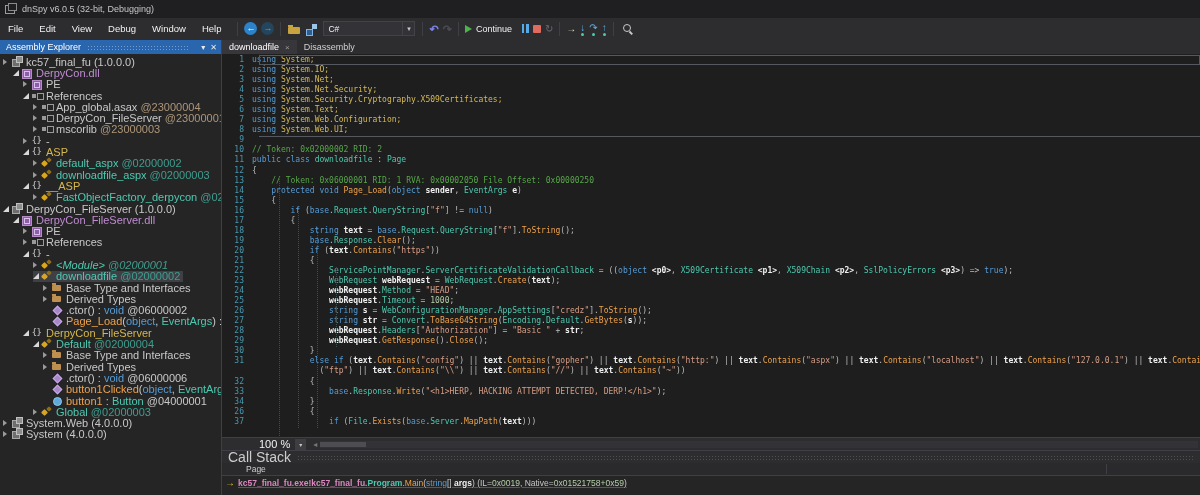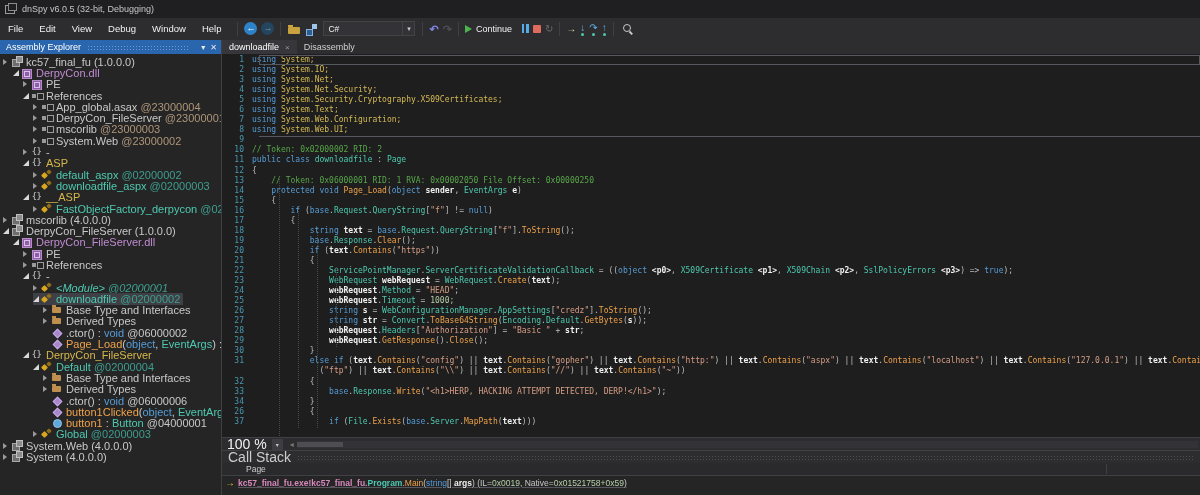--- a/index.html
+++ b/index.html
@@ -87,21 +87,21 @@
   .ct{flex:1;min-width:0;overflow:hidden;}
   .s-k{color:#569cd6;}  .s-ns{color:#d6ba54;}  .s-s{color:#d69d85;}
   .s-c{color:#57a64a;}  .s-n{color:#b5cea8;}   .s-t{color:#4ec9b0;}
   .s-m{color:#efa24a;}  .s-pu{color:#bdbdbd;}
   .s-l{color:#f0f0f0;font-weight:bold;}
   .caret-box{position:absolute;left:37px;right:0;top:1px;height:10px;border:1px solid #55585e;pointer-events:none;}
   .line8-ul{position:absolute;left:37px;right:0;top:82px;border-top:1px solid #55585e;pointer-events:none;}
   .guide{position:absolute;width:0;border-left:1px dotted #3e4e4e;pointer-events:none;}
   
   .zoombar{height:13px;background:#2d2d30;border-top:1px solid #3f3f46;display:flex;align-items:center;flex:none;}
-  .zoom-label{font-size:14px;color:#f1f1f1;padding:0 5px;}
+  .zoom-label{font-size:11px;color:#f1f1f1;padding:0 5px;margin-left:32px;}
   .zoom-dd{width:11px;height:11px;background:#3e3e42;color:#c8c8c8;font-size:6px;display:flex;align-items:center;justify-content:center;margin-right:4px;}
   .hs-arrow{color:#777;font-size:8px;margin:0 3px;}
   .hs-track{flex:1;height:7px;background:#333337;margin-right:2px;position:relative;}
   .hs-thumb{position:absolute;left:0;top:1px;width:46px;height:5px;background:#4e4e52;}
   
   .callstack{flex:1;background:#252526;border-top:1px solid #3f3f46;display:flex;flex-direction:column;min-height:0;}
   .cs-title{height:12px;background:#2d2d30;display:flex;align-items:center;padding-left:6px;flex:none;}
   .cs-title span{font-size:14px;color:#cccccc;white-space:nowrap;}
   .cs-dots{flex:1;height:5px;margin:0 6px;background-image:radial-gradient(rgba(255,255,255,0.16) 0.5px, transparent 0.6px);background-size:3px 3px;}
   .cs-header{height:13px;background:#2a2a2d;border-bottom:1px solid #3f3f46;display:flex;align-items:center;position:relative;flex:none;}
@@ -228,27 +228,20 @@
               <span class="tlabel"><span class="c-tw">DerpyCon_FileServer </span><span class="c-ta">@23000001</span></span>
             </span>
           </div>
           <div class="trow" style="padding-left: 33px;">
             <span class="titem">
               <span class="exp exp-c"></span>
               <span class="ti i-ref"></span>
               <span class="tlabel"><span class="c-tw">mscorlib </span><span class="c-ta">@23000003</span></span>
             </span>
           </div>
-          <div class="trow" style="padding-left: 33px;">
-            <span class="titem">
-              <span class="exp exp-c"></span>
-              <span class="ti i-ref"></span>
-              <span class="tlabel"><span class="c-tw">System.Web </span><span class="c-ta">@23000002</span></span>
-            </span>
-          </div>
           <div class="trow" style="padding-left: 23px;">
             <span class="titem">
               <span class="exp exp-c"></span>
               <span class="ti i-ns">{}</span>
               <span class="tlabel"><span class="c-tw">-</span></span>
             </span>
           </div>
           <div class="trow" style="padding-left: 23px;">
             <span class="titem">
               <span class="exp exp-e"></span>
@@ -275,27 +268,20 @@
               <span class="exp exp-e"></span>
               <span class="ti i-ns">{}</span>
               <span class="tlabel"><span class="c-tg">__ASP</span></span>
             </span>
           </div>
           <div class="trow" style="padding-left: 33px;">
             <span class="titem">
               <span class="exp exp-c"></span>
               <span class="ti i-cls"></span>
               <span class="tlabel"><span class="c-tt">FastObjectFactory_derpycon </span><span class="c-td">@02000004</span></span>
-            </span>
-          </div>
-          <div class="trow" style="padding-left: 3px;">
-            <span class="titem">
-              <span class="exp exp-c"></span>
-              <span class="ti i-asm"></span>
-              <span class="tlabel"><span class="c-tw">mscorlib (4.0.0.0)</span></span>
             </span>
           </div>
           <div class="trow" style="padding-left: 3px;">
             <span class="titem">
               <span class="exp exp-e"></span>
               <span class="ti i-asm"></span>
               <span class="tlabel"><span class="c-tw">DerpyCon_FileServer (1.0.0.0)</span></span>
             </span>
           </div>
           <div class="trow" style="padding-left: 13px;">

